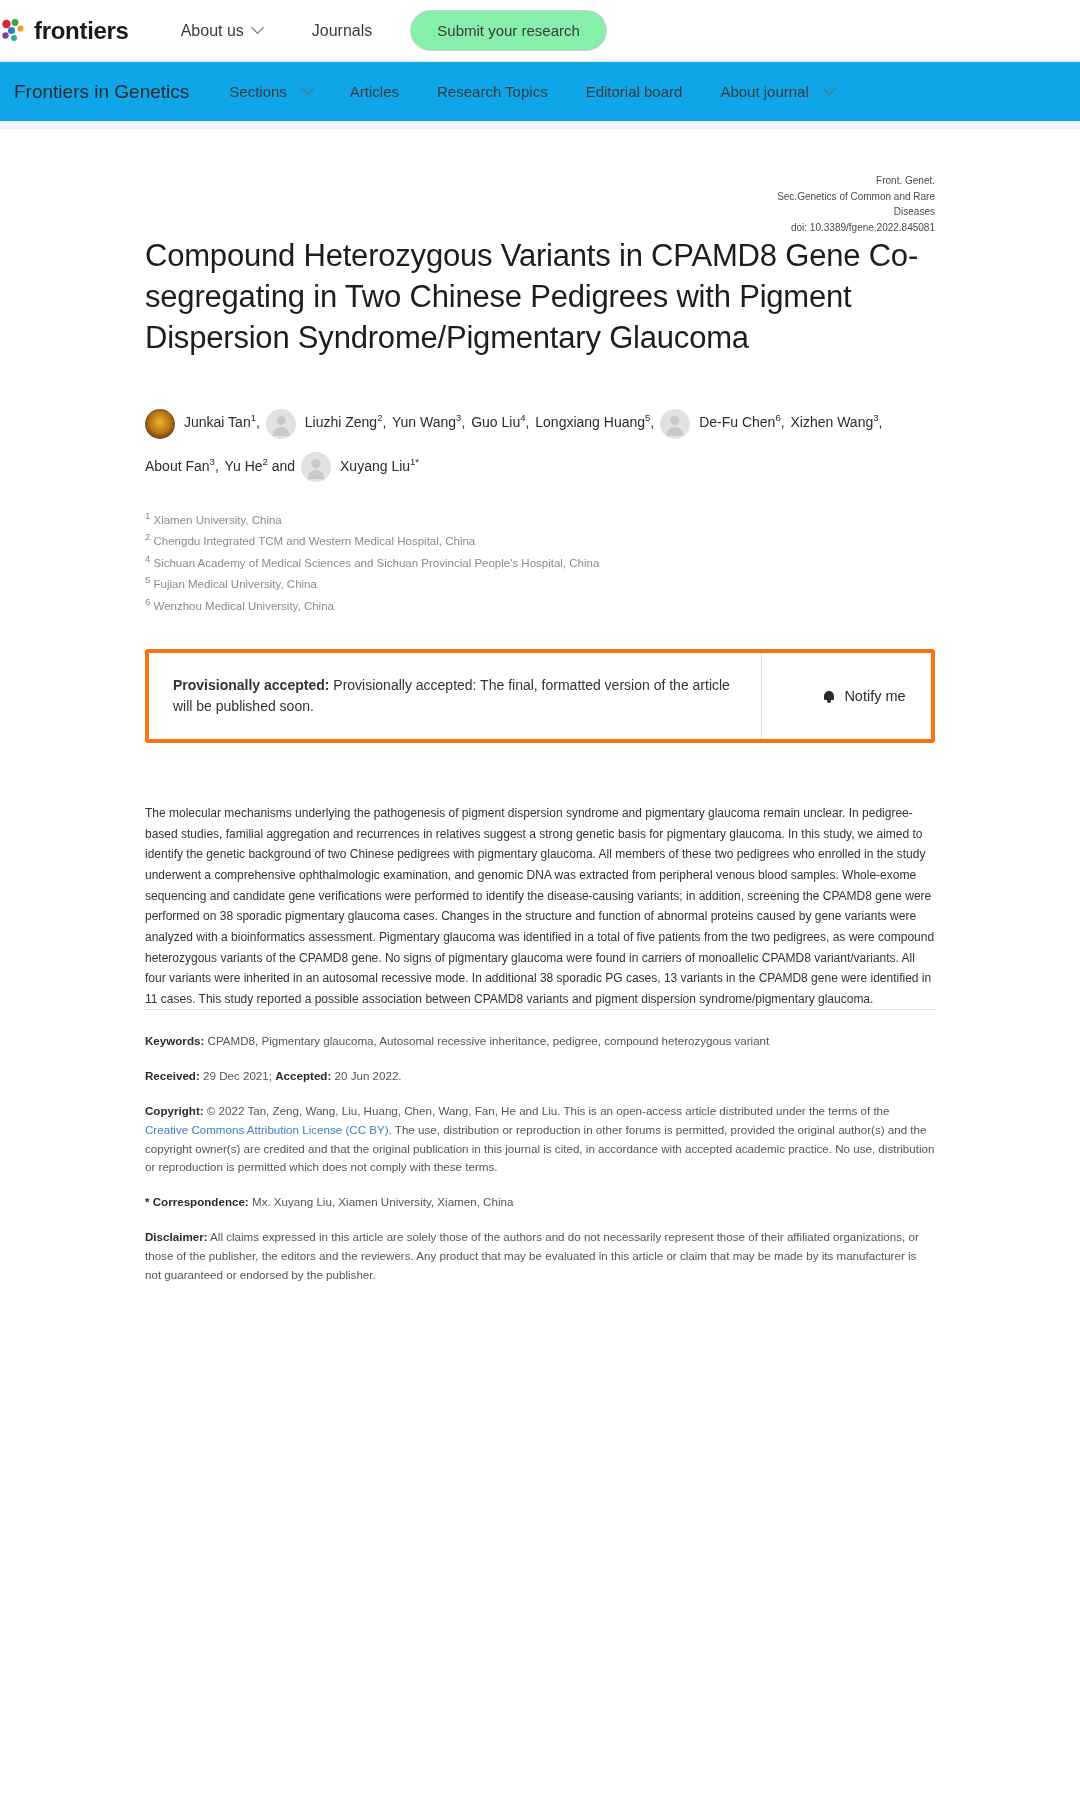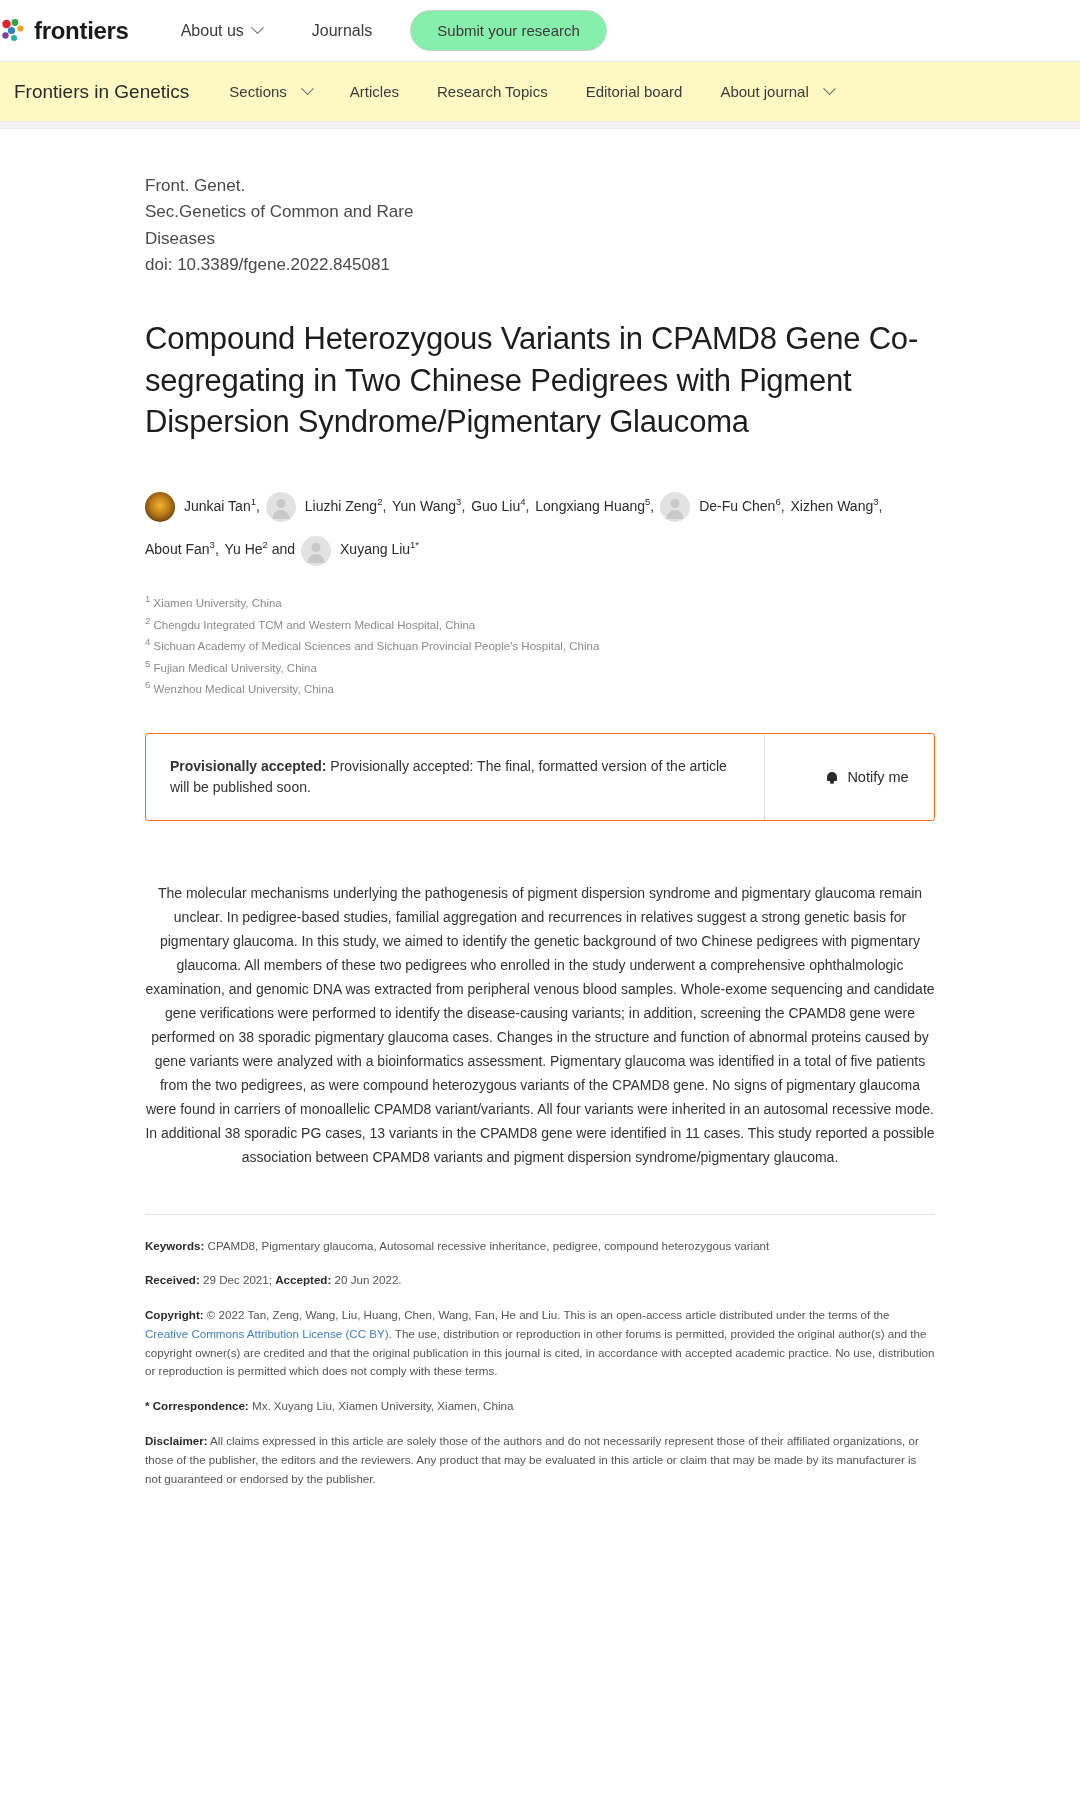--- a/index.html
+++ b/index.html
@@ -68,21 +68,21 @@
     white-space: nowrap;
   }
 
   
   .journalbar {
     height: 60px;
     display: flex;
     align-items: center;
     padding: 0 14px;
     border-bottom: 1px solid #e8e8e8;
-    background: #fef9c3;
+    background: #0ea5e9;
     text-align: center;
   }
   .journal-title {
     font-size: 19px;
     color: #2b2b2b;
     margin-right: 40px;
     white-space: nowrap;
   }
   .journalnav {
     display: flex;
@@ -107,24 +107,24 @@
   
   .article {
     padding: 44px 145px 40px 145px;
   }
   .article-type {
     font-size: 17px;
     color: #2b2b2b;
     margin-bottom: 18px;
   }
   .meta-lines {
-    font-size: 17px;
+    font-size: 10px;
     color: #4a4a4a;
     line-height: 1.55;
-    margin-bottom: 40px;
+    text-align: right;
   }
   h1.title {
     font-size: 31px;
     line-height: 1.33;
     font-weight: 400;
     color: #1d1d1d;
     margin: 0 0 40px 0;
     letter-spacing: -0.2px;
   }
 
@@ -175,21 +175,21 @@
     font-size: 11.5px;
     color: #8a8a8a;
     line-height: 1.62;
     margin-bottom: 34px;
   }
   .affiliations sup { color: #8a8a8a; }
 
   
   .accept-box {
     display: flex;
-    border: 1px solid #f97316;
+    border: 4px solid #f97316;
     border-radius: 3px;
     margin-bottom: 60px;
   }
   .accept-text {
     flex: 1;
     padding: 22px 24px;
     font-size: 14px;
     line-height: 1.5;
     color: #333;
   }
@@ -222,25 +222,24 @@
   .bell::after {
     content: "";
     position: absolute;
     left: 4px; bottom: -1px;
     width: 4px; height: 3px;
     border-radius: 0 0 2px 2px;
     background: #2b2b2b;
   }
 
   .abstract {
-    font-size: 14px;
+    font-size: 12px;
     line-height: 1.72;
     color: #333;
-    margin-bottom: 44px;
-    text-align: center;
+    text-align: left;
   }
 
   hr.div {
     border: none;
     border-top: 1px solid #e2e2e2;
     margin: 0 0 22px 0;
   }
 
   .footmeta {
     font-size: 11.6px;

